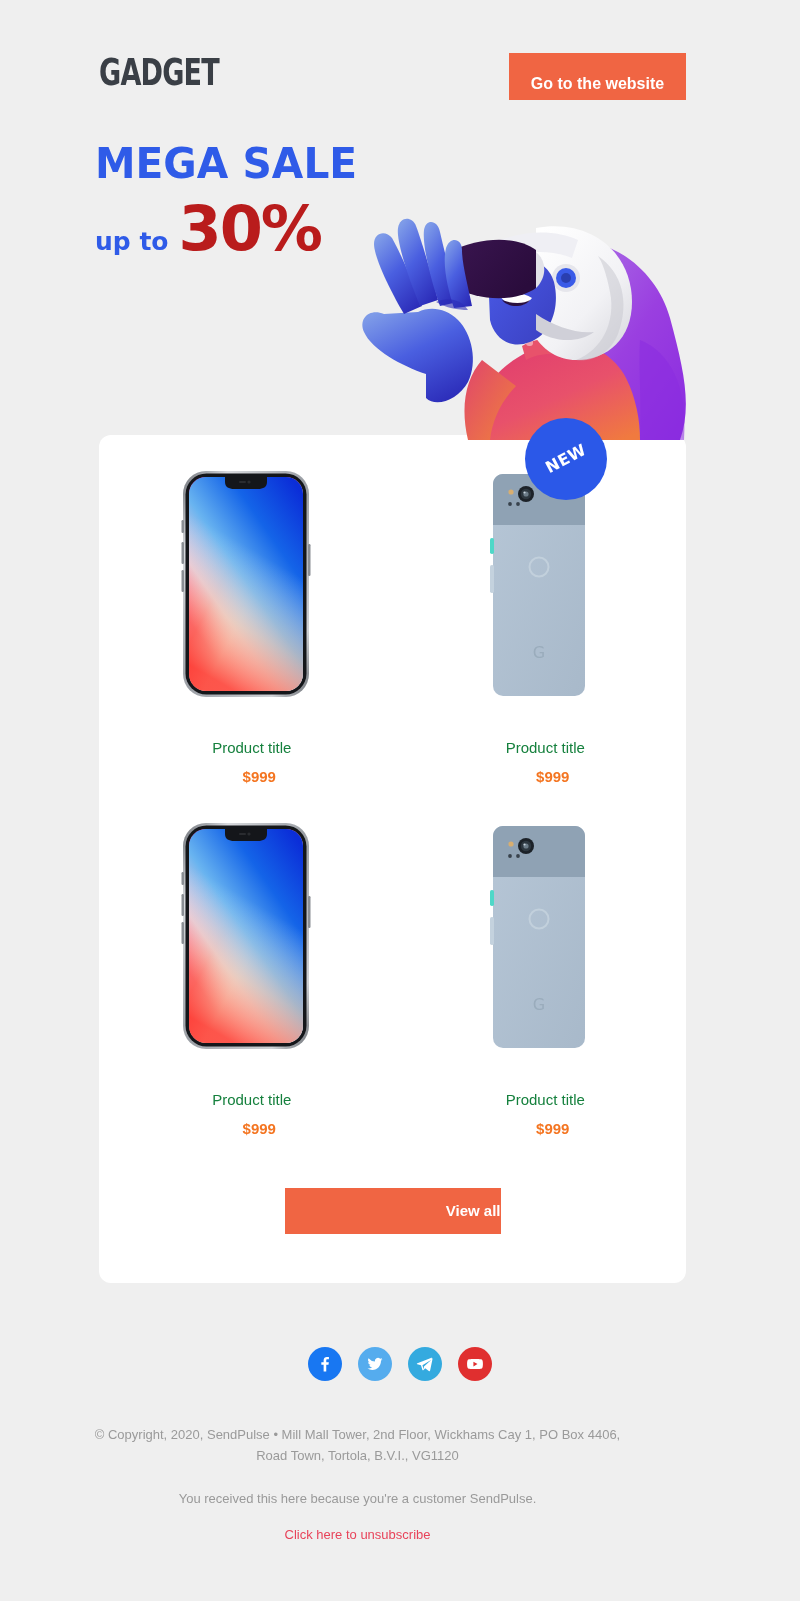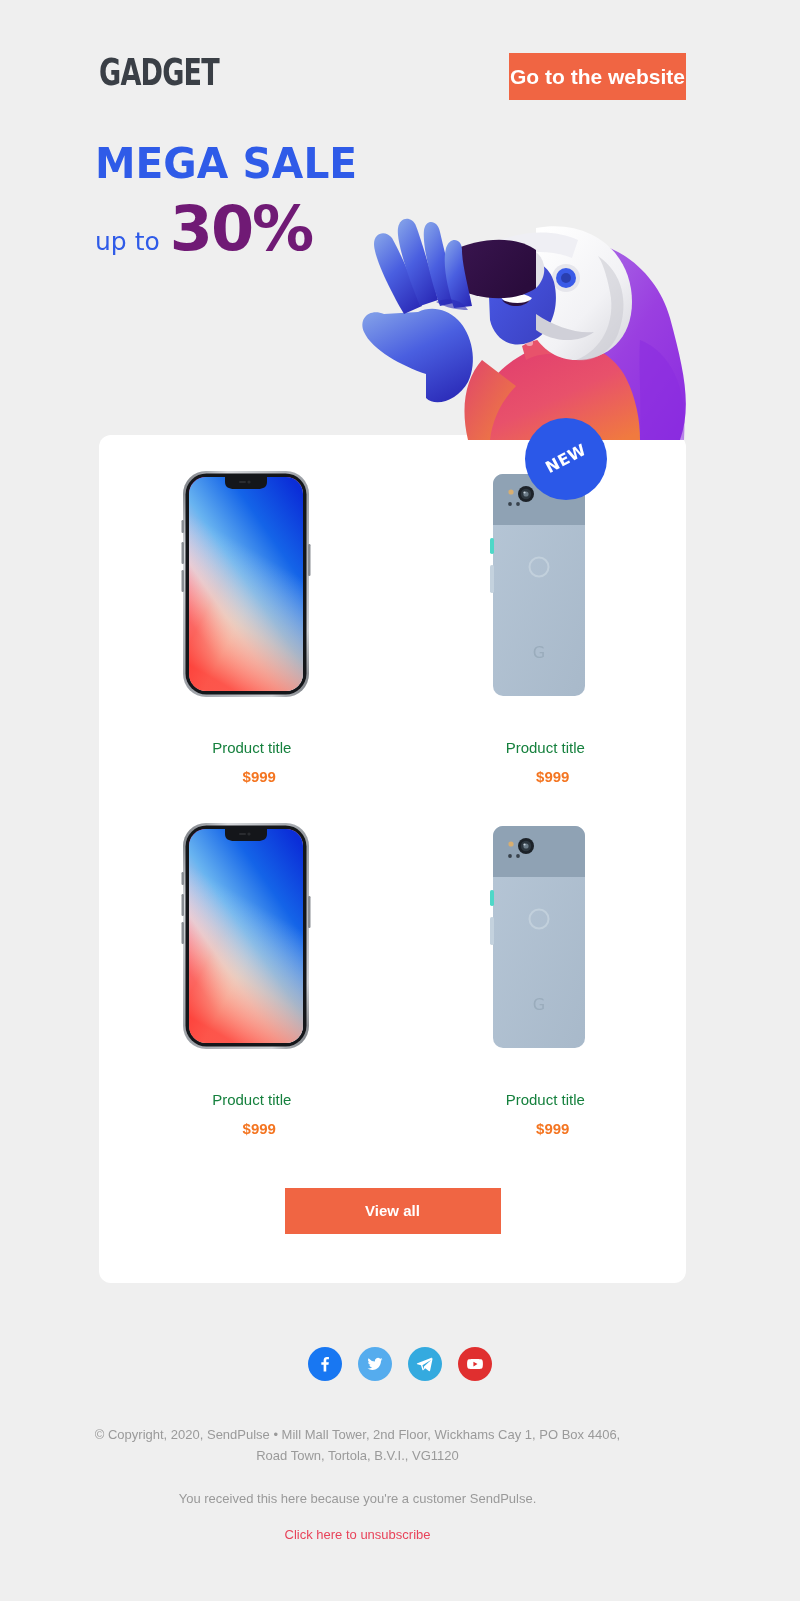--- a/index.html
+++ b/index.html
@@ -36,26 +36,26 @@
     line-height: 44px;
   }
   .cta-top {
     position: absolute;
     right: 0; top: 5px;
     width: 177px; height: 47px;
     background: #F06543;
     color: #ffffff;
     border: none;
     font-family: "Liberation Sans", sans-serif;
-    font-size: 21px;
+    font-size: 16px;
     font-weight: bold;
     line-height: 47px;
     text-align: center;
     cursor: pointer;
-    padding: 0;
+    padding: 7px;
   }
 
   
   .hero {
     position: absolute;
     left: 0; top: 130px;
     width: 800px; height: 310px; padding-left: 29px;
   }
   .hero-text {
     position: absolute;
@@ -73,30 +73,30 @@
     transform: scaleX(0.97);
     transform-origin: left top;
   }
   .discount-row {
     display: flex;
     align-items: baseline;
     margin-top: 10px;
   }
   .upto {
     font-family: "DejaVu Sans", sans-serif;
-    font-weight: normal;
+    font-weight: bold;
     font-size: 25px;
     color: #2F5BE8;
     line-height: 30px;
   }
   .percent {
     font-family: "DejaVu Sans", sans-serif;
     font-weight: bold;
     font-size: 62px;
-    color: #701a75;
+    color: #b91c1c;
     line-height: 62px;
     margin-left: 10px;
     letter-spacing: -2px;
   }
   .hero-illustration {
     position: absolute;
     left: 340px; top: 80px;
     width: 360px; height: 230px;
     z-index: 2;
   }
@@ -177,21 +177,21 @@
   .view-all {
     display: inline-block;
     width: 216px; height: 46px;
     background: #F06543;
     color: #ffffff;
     border: none;
     font-family: "Liberation Sans", sans-serif;
     font-size: 15px;
     font-weight: bold;
     line-height: 46px;
-    text-align: center;
+    text-align: right;
     cursor: pointer;
     padding: 0;
   }
 
   
   .social-row {
     position: absolute;
     left: 0; top: 1347px;
     width: 800px;
     display: flex;

